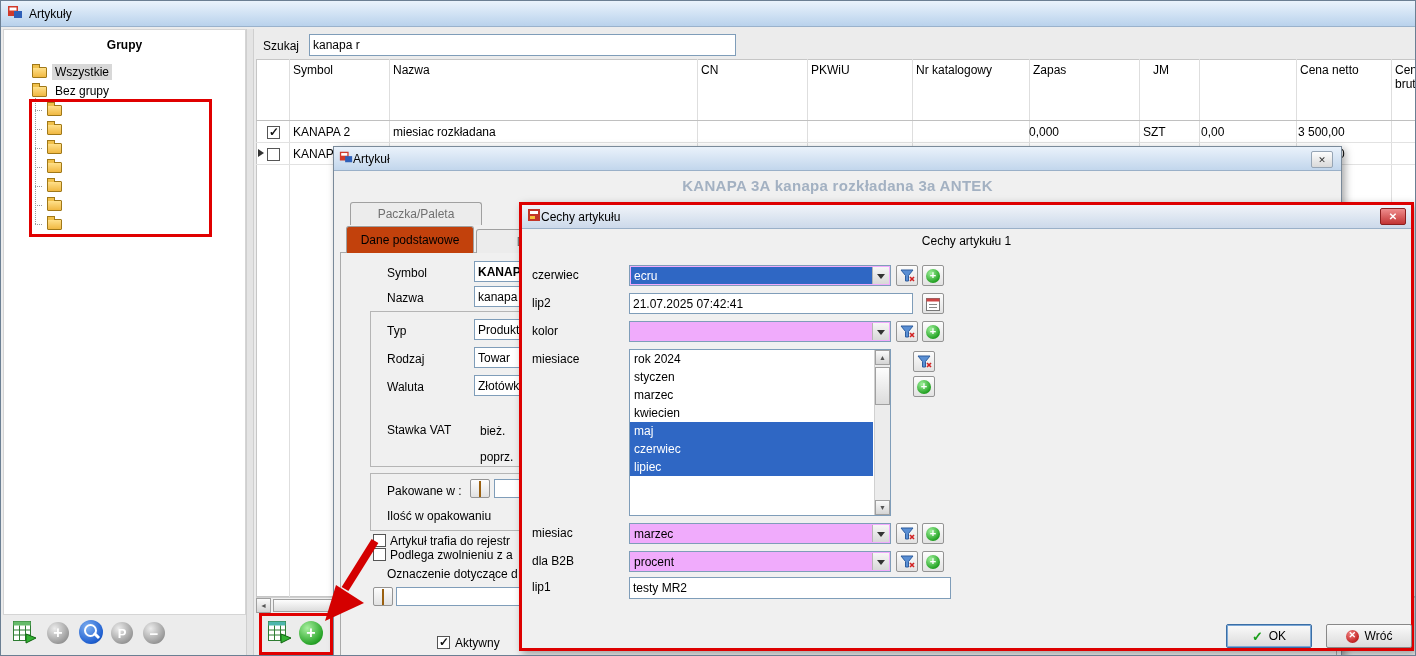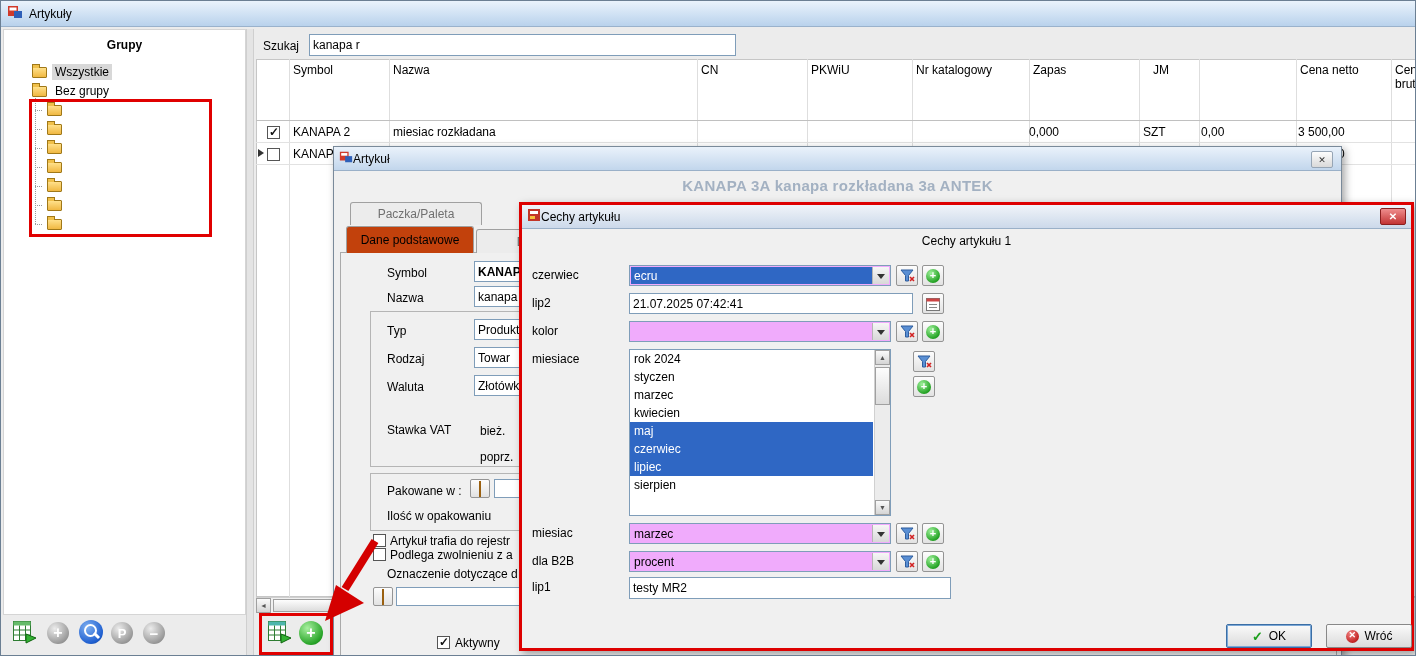--- a/index.html
+++ b/index.html
@@ -329,21 +329,20 @@
 
     <span class="t" style="left:10px;top:147px">miesiace</span>
     <div class="listbox" style="left:107px;top:144px;width:262px;height:167px">
       <div class="lbitem">rok 2024</div>
       <div class="lbitem">styczen</div>
       <div class="lbitem">marzec</div>
       <div class="lbitem">kwiecien</div>
       <div class="lbitem sel">maj</div>
       <div class="lbitem sel">czerwiec</div>
       <div class="lbitem sel">lipiec</div>
-      <div class="lbitem">sierpien</div>
       <div class="lb-scroll">
         <div class="sb-btn ic-up" style="left:0;top:0"></div>
         <div class="sb-thumb" style="left:0;top:17px;width:15px;height:38px"></div>
         <div class="sb-btn ic-down" style="left:0;bottom:0"></div>
       </div>
     </div>
     <span class="mini-btn" style="left:391px;top:146px">
         <svg width="15" height="14" viewBox="0 0 15 14">
           <polygon points="1,1 13,1 8.5,6.5 8.5,12 5.5,12 5.5,6.5" fill="#5a8fd4" stroke="#2d5d9e"></polygon>
           <line x1="10" y1="8" x2="14" y2="12" stroke="#d22222" stroke-width="1.6"></line>

